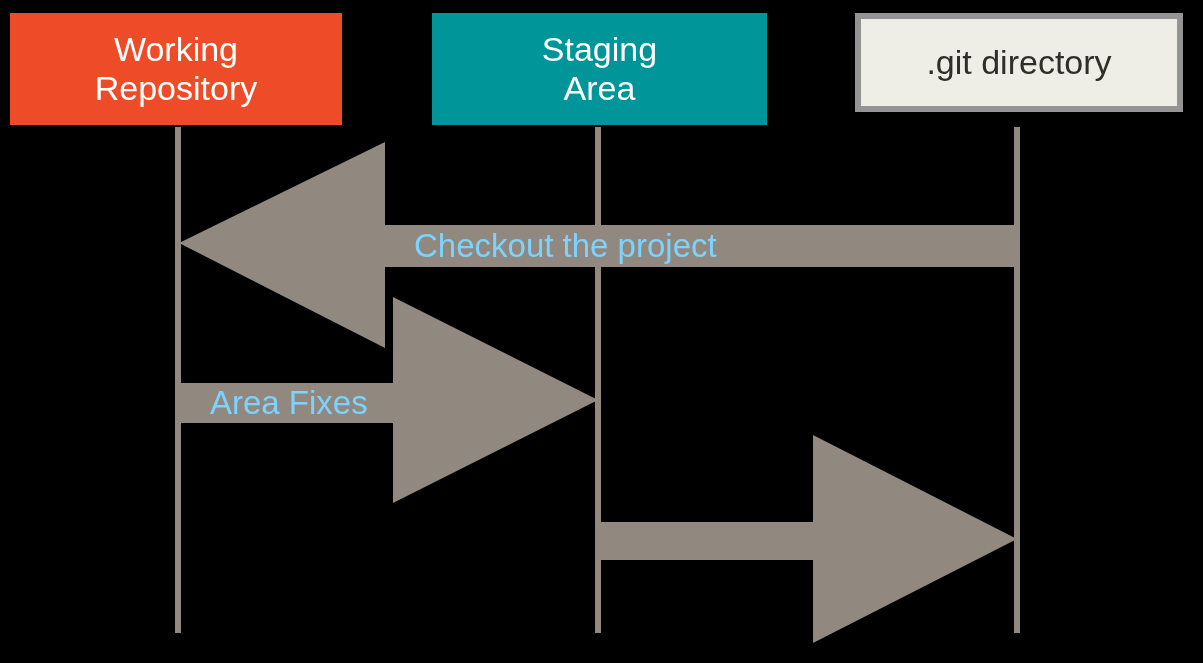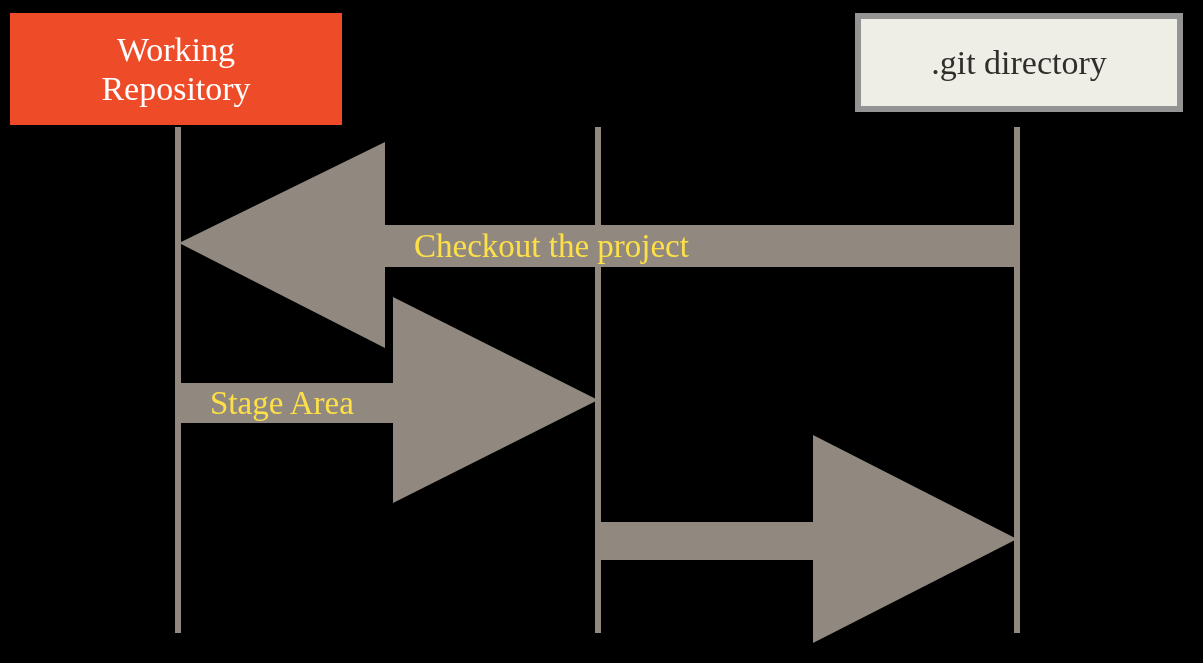--- a/index.html
+++ b/index.html
@@ -2,21 +2,21 @@
 <html><head>
 <meta charset="utf-8">
 <style>
   html, body { margin: 0; padding: 0; background: #000; }
   .canvas {
     position: relative;
     width: 1203px;
     height: 663px;
     background: #000000;
     overflow: hidden;
-    font-family: Liberation Serif, serif;
+    font-family: Liberation Sans, sans-serif;
   }
   .layer { position: absolute; left: 0; top: 0; }
   .box {
     position: absolute;
     top: 13px;
     height: 112px;
     display: flex;
     flex-direction: column;
     align-items: center;
     justify-content: center;
@@ -29,21 +29,21 @@
   }
   .box-wd      { left: 10px;  width: 332px; background: #ee4c28; }
   .box-staging { left: 432px; width: 335px; background: #009598; }
   .box-git     { left: 855px; width: 328px; height: 99px;
                  background: #efeee6; border: 6px solid #949494; color: #2e2e2b; }
   .arrow-label {
     position: absolute;
     height: 42px;
     line-height: 42px;
     font-size: 33px;
-    color: #fde047;
+    color: #7dd3fc;
     white-space: nowrap;
   }
   .lbl-checkout { left: 414px; top: 225px; }
   .lbl-stage    { left: 210px; top: 382px; }
   .lbl-commit   { left: 663px; top: 520px; }
 </style>
 </head>
 <body>
 
 <div class="canvas">
@@ -59,23 +59,27 @@
     <polygon points="598,400 393,297 393,383 178,383 178,423 393,423 393,503" fill="#918980"></polygon>
 
     <polygon points="1017,539 813,435 813,522 598,522 598,560 813,560 813,643" fill="#918980"></polygon>
   </svg>
 
   <div class="box box-wd">
     <span>Working</span>
     <span>Repository</span>
   </div>
 
+  <div class="box box-staging">
+    <span>Staging</span>
+    <span>Area</span>
+  </div>
 
   <div class="box box-git">
     <span>.git directory</span>
   </div>
 
   <div class="arrow-label lbl-checkout">Checkout the project</div>
 
-  <div class="arrow-label lbl-stage">Stage Area</div>
+  <div class="arrow-label lbl-stage">Area Fixes</div>
 
 
 </div>
 
 </body></html>

